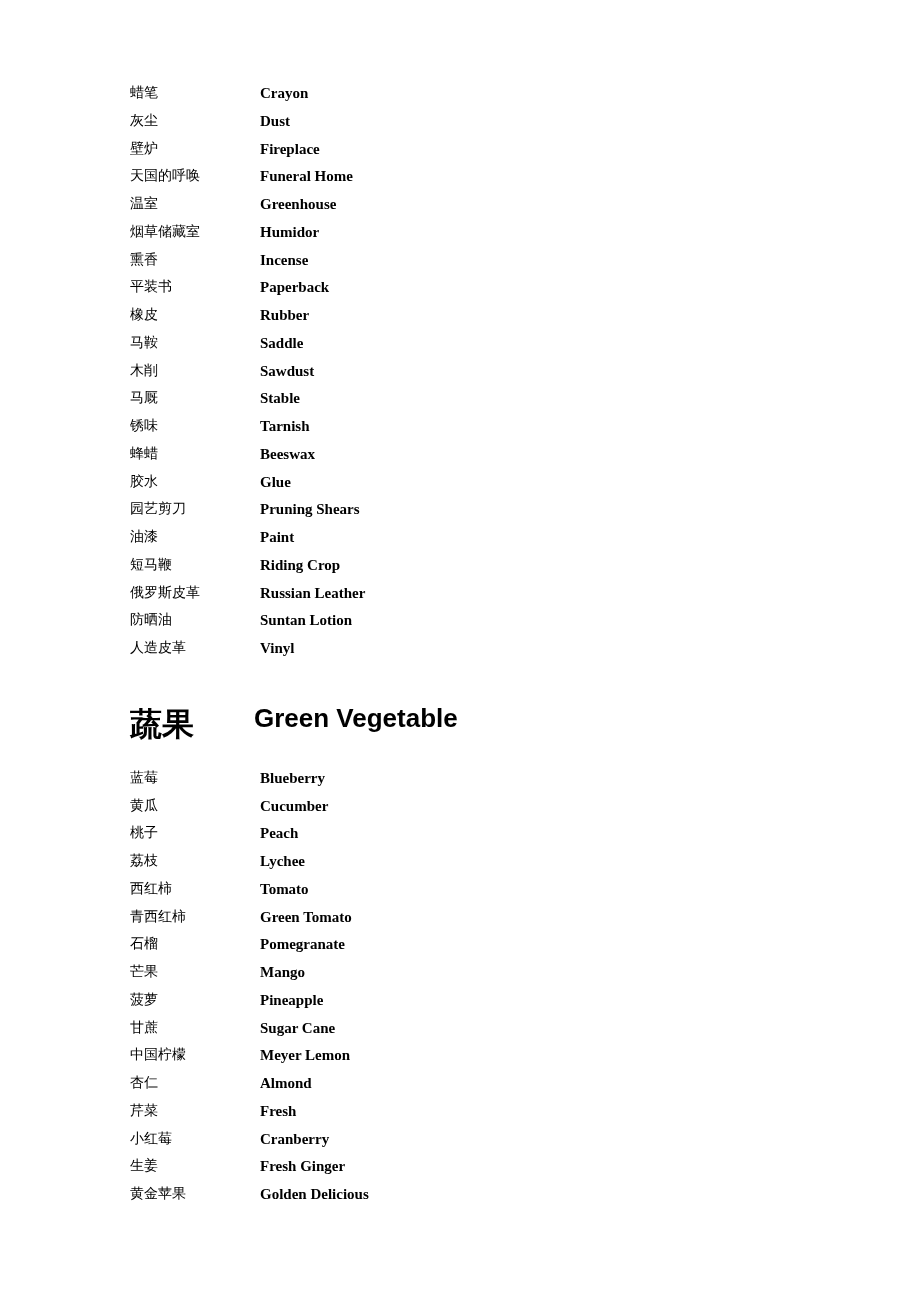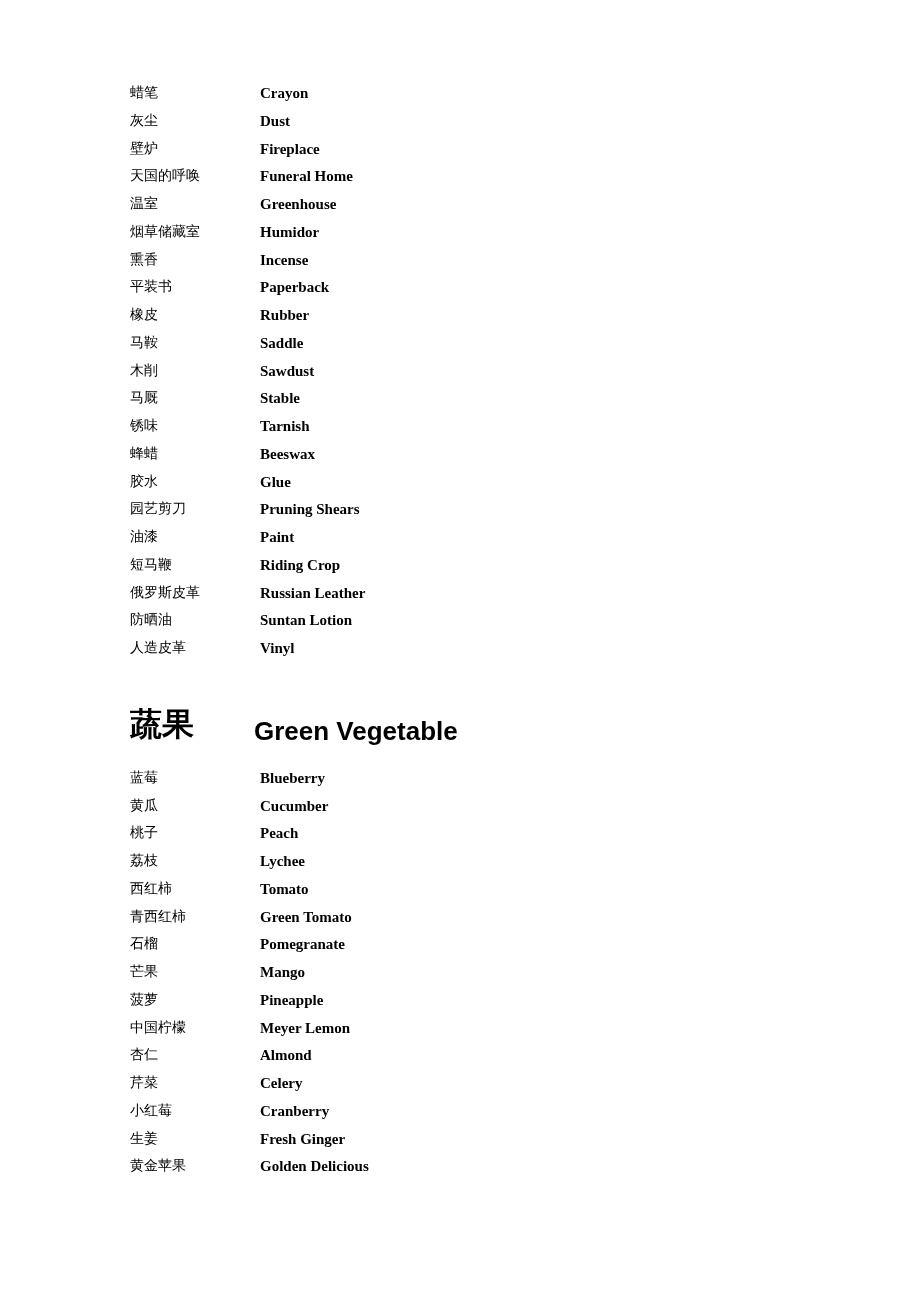--- a/index.html
+++ b/index.html
@@ -17,21 +17,21 @@
       min-height: 1302px;
       padding: 80px 130px;
     }
 
     .section {
       margin-bottom: 40px;
     }
 
     .section-header {
       display: flex;
-      align-items: flex-end;
+      align-items: flex-start;
       margin-bottom: 18px;
     }
 
     .section-title-zh {
       font-size: 32px;
       font-weight: bold;
       margin-right: 60px;
       font-family: sans-serif;
     }
 
@@ -192,30 +192,34 @@
       </li>
       <li>
         <span class="zh-text">芒果</span>
         <span class="en-text">Mango</span>
       </li>
       <li>
         <span class="zh-text">菠萝</span>
         <span class="en-text">Pineapple</span>
       </li>
       <li>
+        <span class="zh-text">甘蔗</span>
+        <span class="en-text">Sugar Cane</span>
+      </li>
+      <li>
         <span class="zh-text">中国柠檬</span>
         <span class="en-text">Meyer Lemon</span>
       </li>
       <li>
         <span class="zh-text">杏仁</span>
         <span class="en-text">Almond</span>
       </li>
       <li>
         <span class="zh-text">芹菜</span>
-        <span class="en-text">Celery</span>
+        <span class="en-text">Fresh</span>
       </li>
       <li>
         <span class="zh-text">小红莓</span>
         <span class="en-text">Cranberry</span>
       </li>
       <li>
         <span class="zh-text">生姜</span>
         <span class="en-text">Fresh Ginger</span>
       </li>
       <li>

